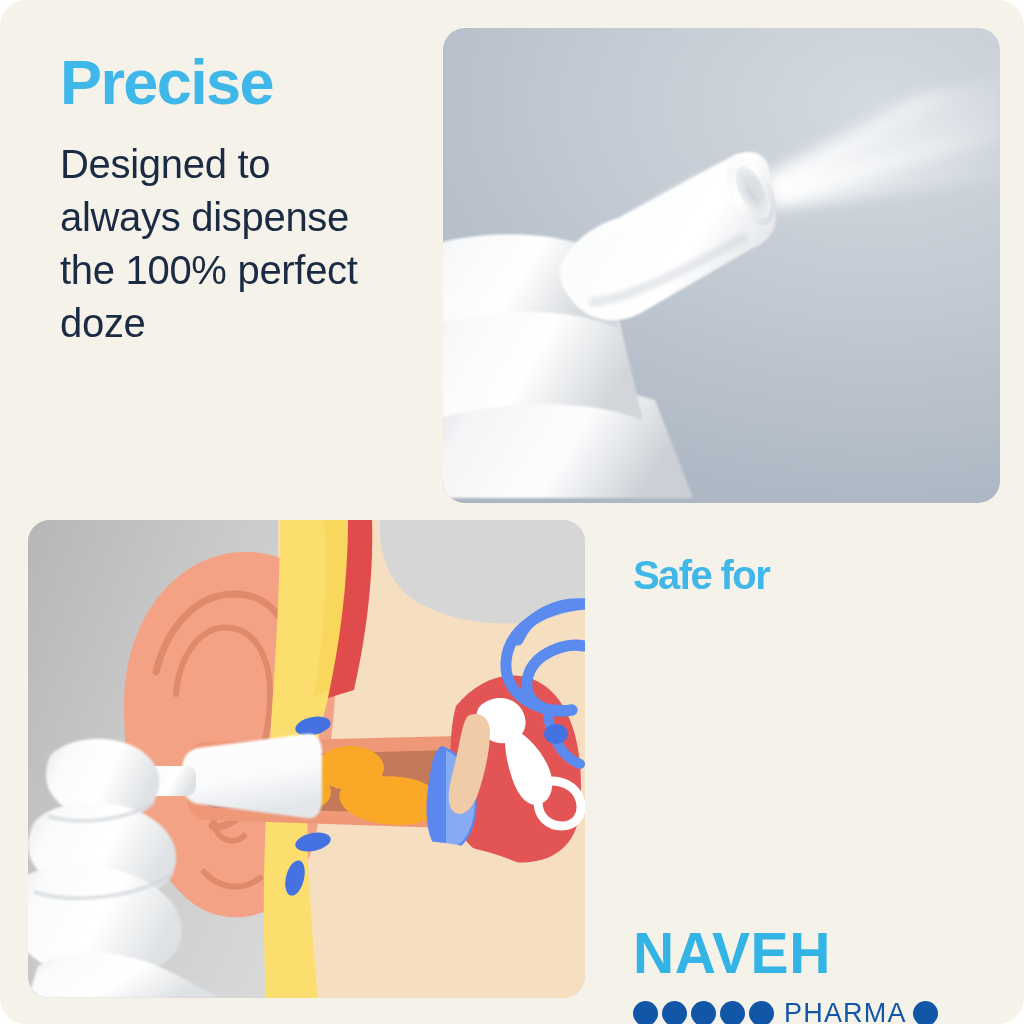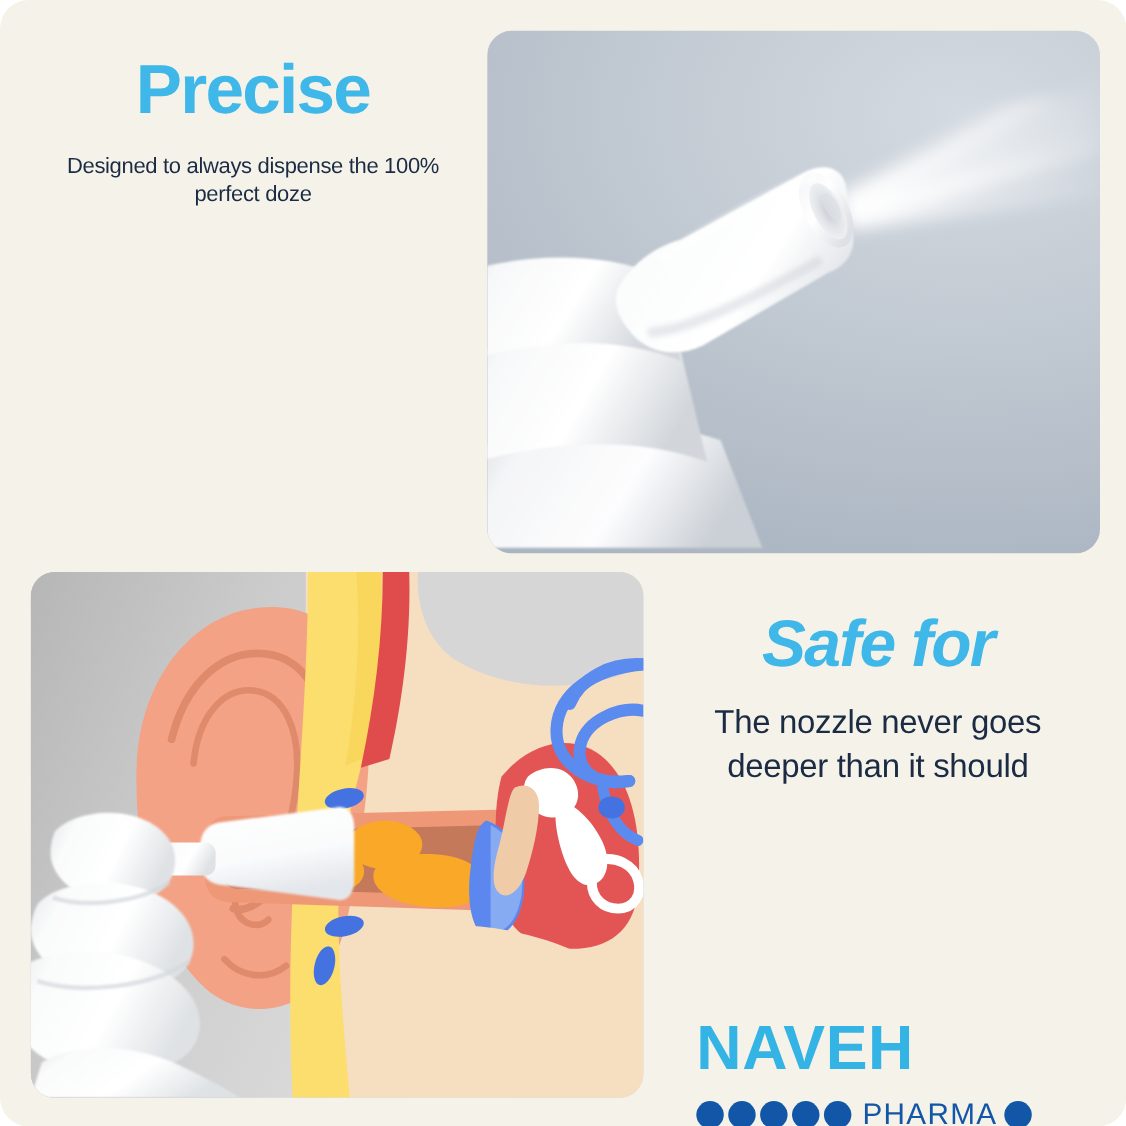--- a/index.html
+++ b/index.html
@@ -7,37 +7,37 @@
   body{
     width:1024px;height:1024px;overflow:hidden;
     font-family:"Liberation Sans","DejaVu Sans",sans-serif;
   }
   .page{
     position:relative;width:1024px;height:1024px;
     background:#F5F3E9;border-radius:26px;overflow:hidden;
   }
 
   
-  .textblock{position:absolute;text-align:center;}
+  .textblock{position:absolute;}
   .headline{
     margin:0;font-weight:700;letter-spacing:-1.6px;line-height:0.98;
   }
   .headline .l1{display:block;color:#3FB7E8;}
   .headline .l2{display:block;color:#135FAF;}
   .subcopy{
     margin:0;color:#1B2B44;font-weight:400;line-height:1.33;
     letter-spacing:-0.3px;
   }
 
   #block-precise{left:60px;top:52px;width:340px;}
   #block-precise .headline{font-size:63px;}
-  #block-precise .subcopy{margin-top:24px;font-size:20px;}
+  #block-precise .subcopy{margin-top:24px;font-size:40px;}
 
   #block-safe{left:633px;top:556px;width:330px;}
-  #block-safe .headline{font-size:60px;font-style:italic;}
+  #block-safe .headline{font-size:40px;}
   #block-safe .subcopy{margin-top:22px;font-size:30px;}
 
   
   #logo{position:absolute;left:633px;top:893px;width:300px;}
   .logo-word{
     font-size:57px;font-weight:700;color:#34B3E5;letter-spacing:0.5px;
     line-height:1;display:block;margin-top:32px;
   }
   .logo-row{display:flex;align-items:center;margin-top:18px;gap:4px;}
   .logo-dot{
@@ -294,21 +294,20 @@
         <path d="M20,296 C50,306 100,300 126,282" stroke="#D3D7DC" stroke-width="4" fill="none" opacity="0.7" filter="url(#softEdge2)"></path>
         <path d="M6,372 C44,384 110,378 144,354" stroke="#D3D7DC" stroke-width="4" fill="none" opacity="0.7" filter="url(#softEdge2)"></path>
       </g>
     </svg>
   </div>
 
   <div class="textblock" id="block-safe">
     <h1 class="headline">
       <span class="l1">Safe for</span>
     </h1>
-    <p class="subcopy">The nozzle never goes deeper than it should</p>
   </div>
 
   <div id="logo">
     <span class="logo-word">NAVEH</span>
     <div class="logo-row">
       <span class="logo-dot"></span>
       <span class="logo-dot"></span>
       <span class="logo-dot"></span>
       <span class="logo-dot"></span>
       <span class="logo-dot"></span>

